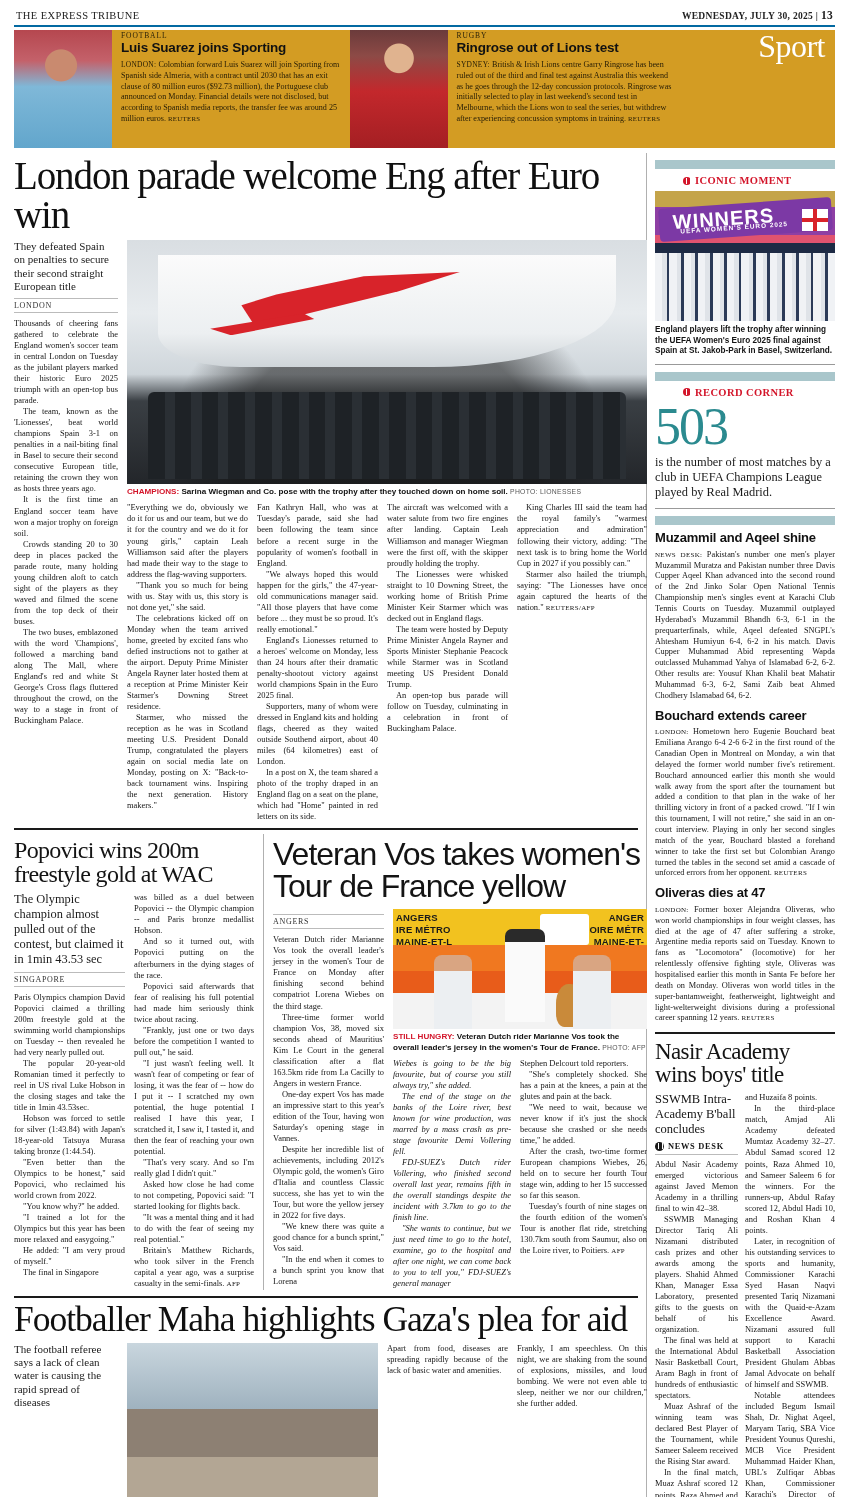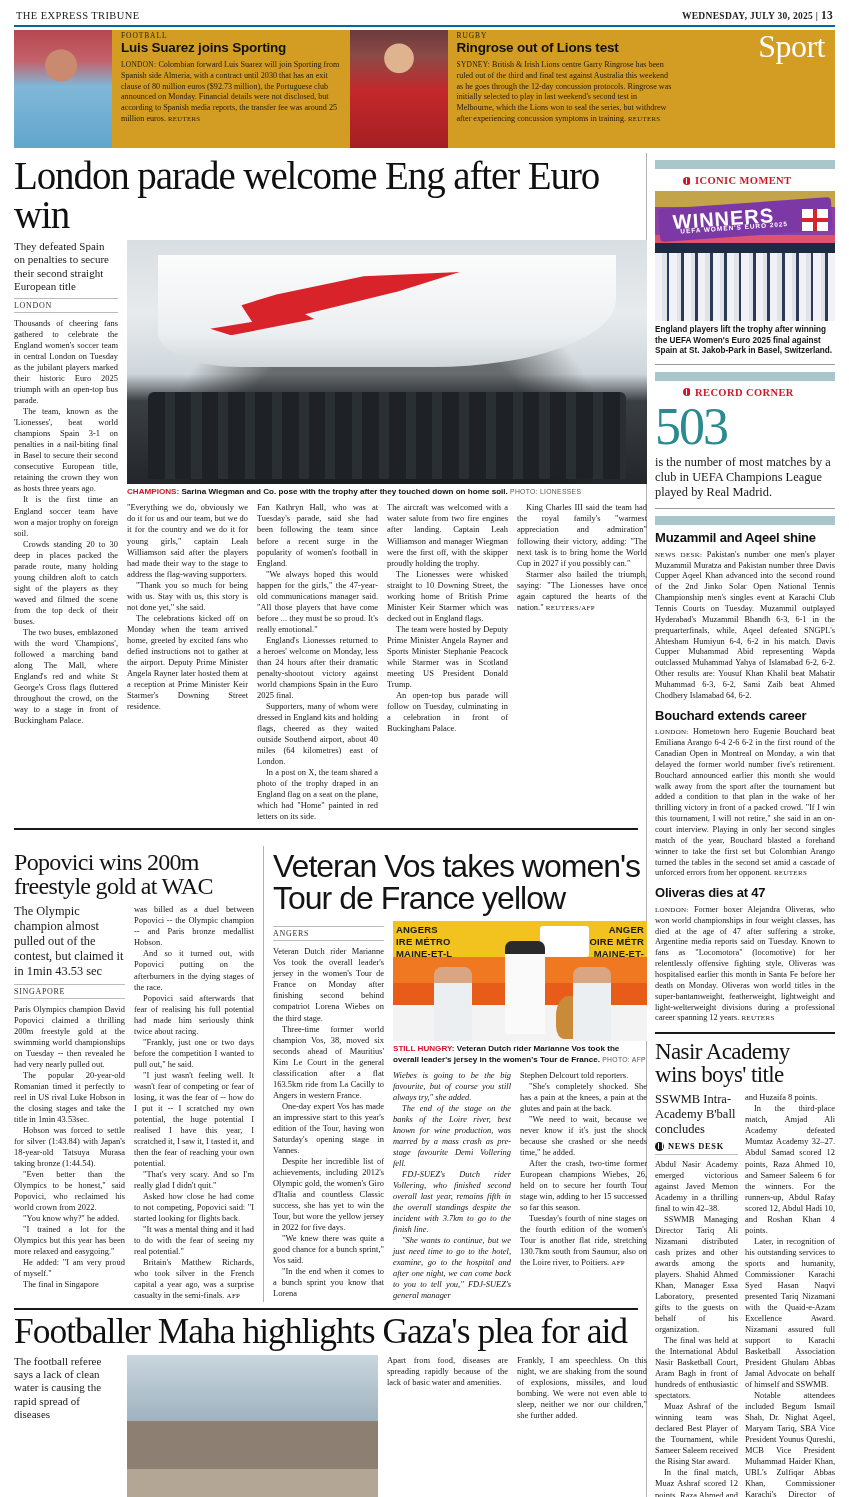--- a/index.html
+++ b/index.html
@@ -231,20 +231,21 @@
             <div class="caption">
               <span class="lbl">CHAMPIONS:</span><span> Sarina Wiegman and Co. pose with the trophy after they touched down on home soil.</span>
               <span class="credit">PHOTO: LIONESSES</span>
             </div>
 
             <div class="cols" style="margin-top:5px;">
               <div class="col" style="width:130px;flex:0 0 130px;">
                 <p class="body first">"Everything we do, obviously we do it for us and our team, but we do it for the country and we do it for young girls," captain Leah Williamson said after the players had made their way to the stage to address the flag-waving supporters.</p>
                 <p class="body">"Thank you so much for being with us. Stay with us, this story is not done yet," she said.</p>
                 <p class="body">The celebrations kicked off on Monday when the team arrived home, greeted by excited fans who defied instructions not to gather at the airport. Deputy Prime Minister Angela Rayner later hosted them at a reception at Prime Minister Keir Starmer's Downing Street residence.</p>
+                <p class="body">Starmer, who missed the reception as he was in Scotland meeting U.S. President Donald Trump, congratulated the players again on social media late on Monday, posting on X: "Back-to-back tournament wins. Inspiring the next generation. History makers."</p>
               </div>
               <div class="col" style="width:130px;flex:0 0 130px;">
                 <p class="body first">Fan Kathryn Hall, who was at Tuesday's parade, said she had been following the team since before a recent surge in the popularity of women's football in England.</p>
                 <p class="body">"We always hoped this would happen for the girls," the 47-year-old communications manager said. "All those players that have come before ... they must be so proud. It's really emotional."</p>
                 <p class="body">England's Lionesses returned to a heroes' welcome on Monday, less than 24 hours after their dramatic penalty-shootout victory against world champions Spain in the Euro 2025 final.</p>
                 <p class="body">Supporters, many of whom were dressed in England kits and holding flags, cheered as they waited outside Southend airport, about 40 miles (64 kilometres) east of London.</p>
                 <p class="body">In a post on X, the team shared a photo of the trophy draped in an England flag on a seat on the plane, which had "Home" painted in red letters on its side.</p>
               </div>
               <div class="col" style="width:130px;flex:0 0 130px;">
                 <p class="body first">The aircraft was welcomed with a water salute from two fire engines after landing. Captain Leah Williamson and manager Wiegman were the first off, with the skipper proudly holding the trophy.</p>
@@ -256,21 +257,21 @@
                 <p class="body">King Charles III said the team had the royal family's "warmest appreciation and admiration" following their victory, adding: "The next task is to bring home the World Cup in 2027 if you possibly can."</p>
                 <p class="body"><span>Starmer also hailed the triumph, saying: "The Lionesses have once again captured the hearts of the nation."</span> <span class="src">REUTERS/AFP</span></p>
               </div>
             </div>
           </div>
         </div>
       </div>
 
       <div class="rule-thick" style="margin:6px 0 0 0;"></div>
 
-      <div class="cols" style="margin-top:16px;">
+      <div class="cols" style="margin-top:4px;">
 
         <div class="col" style="width:250px;flex:0 0 250px;border-right:1px solid #b0b0b0;">
           <h2 class="mid-title">Popovici wins 200m freestyle gold at WAC</h2>
           <div class="cols">
             <div class="col" style="width:120px;flex:0 0 120px;">
               <div class="standfirst" style="font-size:12.4px;">The Olympic champion almost pulled out of the contest, but claimed it in 1min 43.53 sec</div>
               <div class="dateline">SINGAPORE</div>
               <p class="body first">Paris Olympics champion David Popovici claimed a thrilling 200m freestyle gold at the swimming world championships on Tuesday -- then revealed he had very nearly pulled out.</p>
               <p class="body">The popular 20-year-old Romanian timed it perfectly to reel in US rival Luke Hobson in the closing stages and take the title in 1min 43.53sec.</p>
               <p class="body">Hobson was forced to settle for silver (1:43.84) with Japan's 18-year-old Tatsuya Murasa taking bronze (1:44.54).</p>

